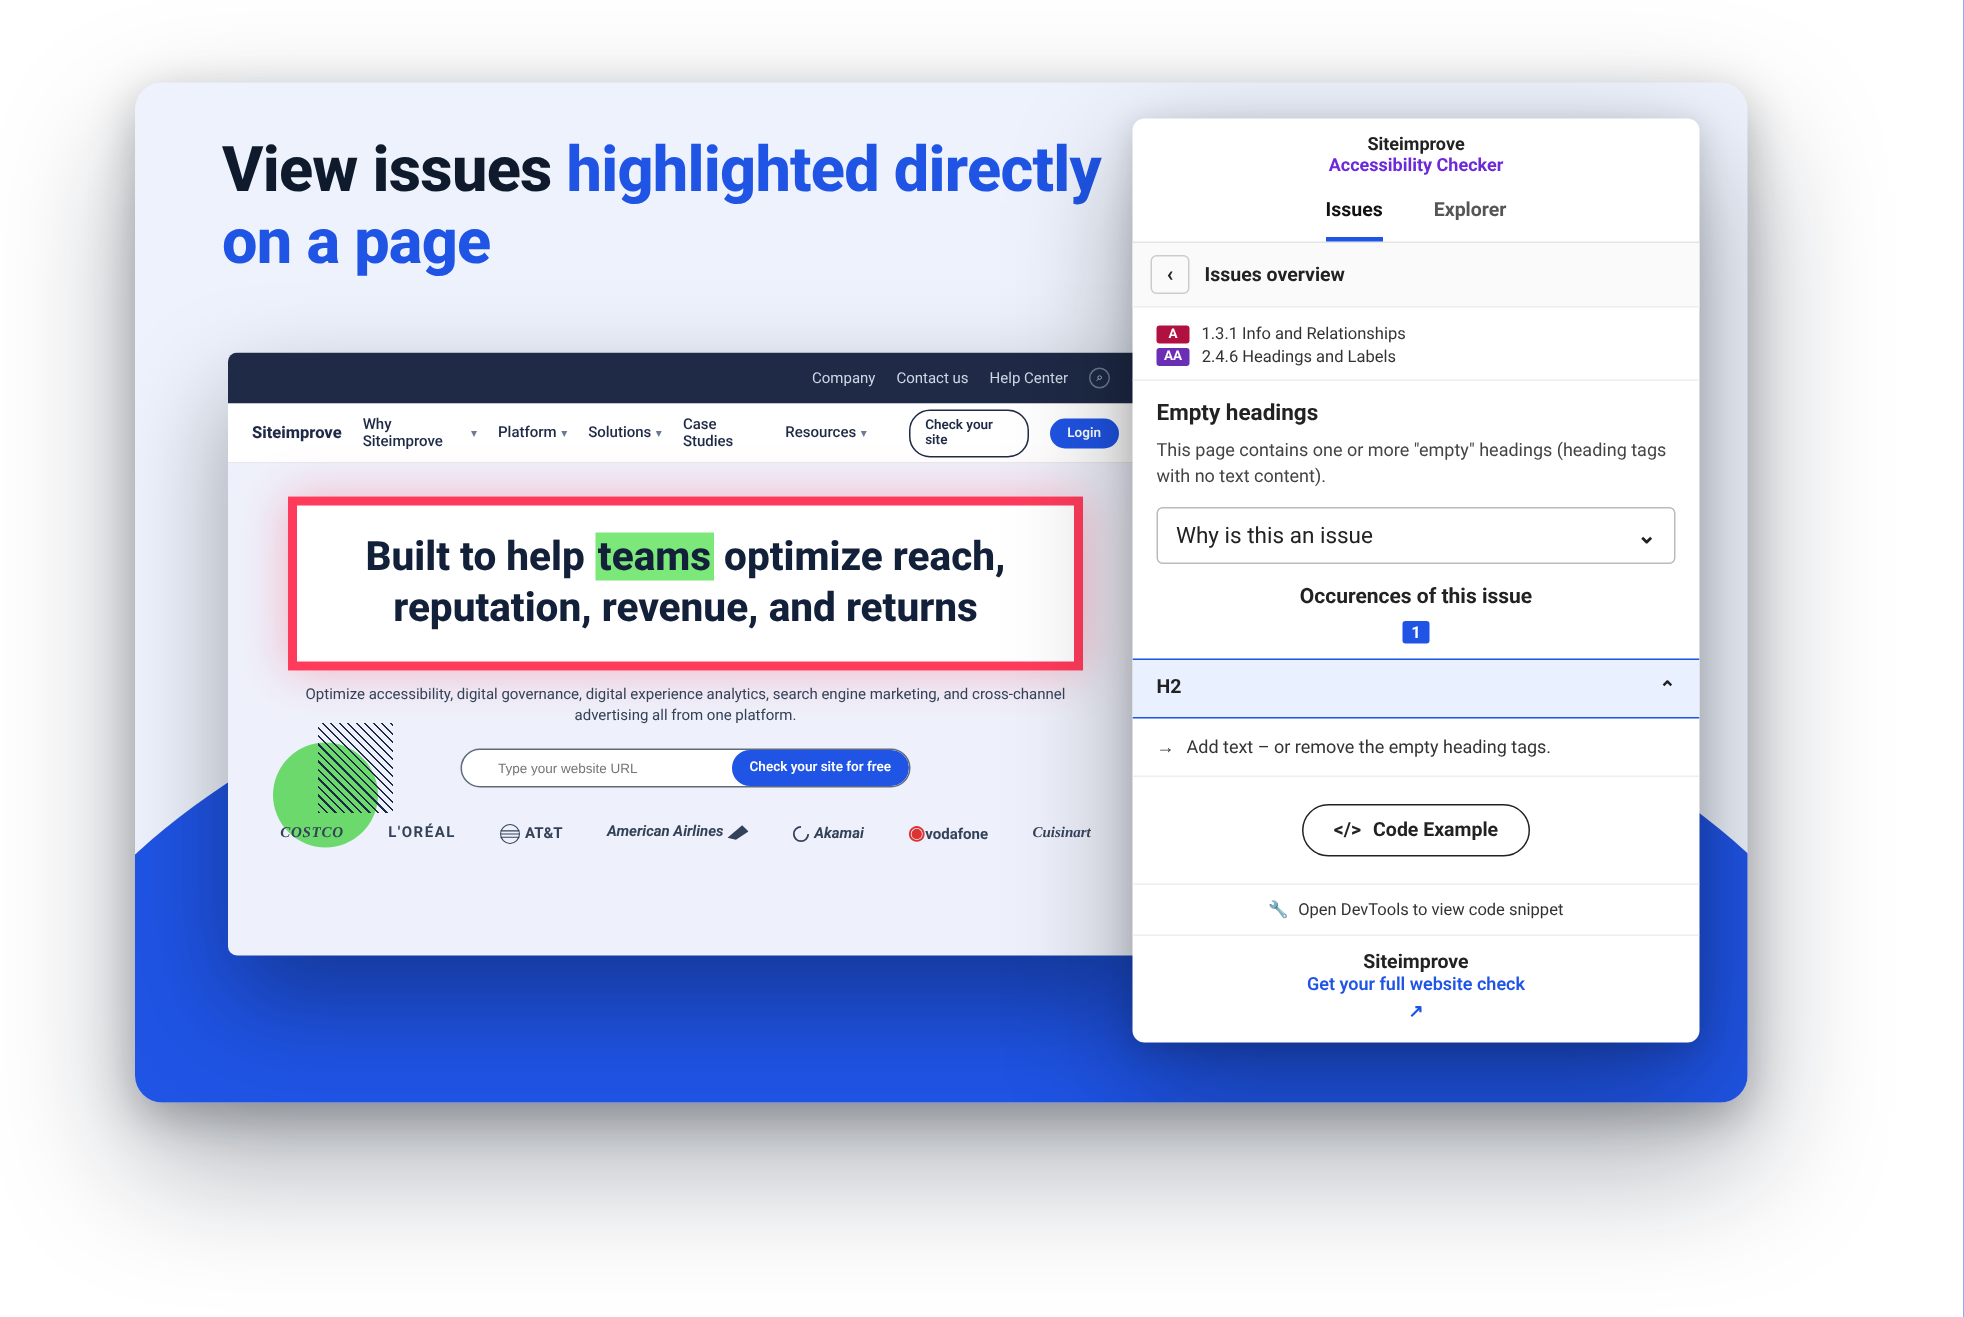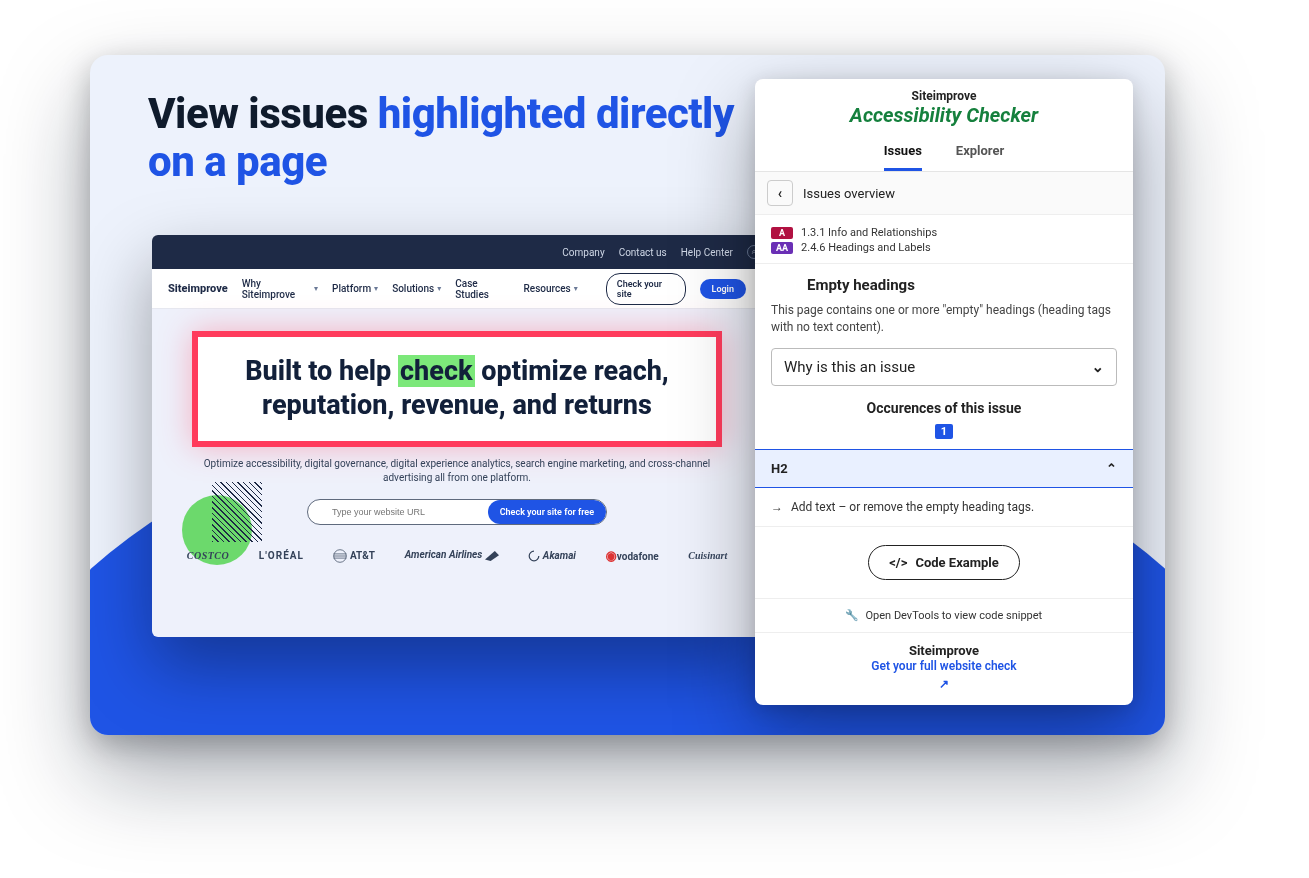--- a/index.html
+++ b/index.html
@@ -55,21 +55,21 @@
     border-radius: 6px;
     overflow: hidden;
     box-shadow: 0 30px 70px rgba(0,0,0,0.35);
   }
   .browser-topbar {
     background: #1e2a46;
     height: 34px;
     display: flex;
     justify-content: flex-end;
     align-items: center;
-    padding: 0 1px;
+    padding: 0 22px;
     gap: 14px;
     color: #cfd7e6;
     font-size: 10px;
   }
   .browser-topbar .search-circle {
     width: 14px; height: 14px;
     border: 1px solid #6b7a97;
     border-radius: 50%;
     display: flex; align-items: center; justify-content: center;
     font-size: 8px;
@@ -196,21 +196,21 @@
     width: 378px;
     background: #fff;
     border-radius: 8px;
     box-shadow: 0 30px 80px rgba(0,0,0,0.35), 0 4px 20px rgba(0,0,0,0.15);
     overflow: hidden;
     font-size: 13px;
     color: #222;
   }
   .panel-header { text-align: center; padding: 10px 0 8px; }
   .panel-header .brand { font-weight: 700; font-size: 12px; color: #222; }
-  .panel-header .title { font-weight: 700; font-size: 20px; color: #15803d; font-style: italic; }
+  .panel-header .title { font-weight: 700; font-size: 12px; color: #6d28d9; }
   .tabs { display: flex; gap: 34px; justify-content: center; border-bottom: 1px solid #e5e5e5; }
   .tab {
     padding: 8px 0 10px;
     font-size: 13px;
     font-weight: 700;
     color: #555;
     cursor: pointer;
   }
   .tab.active { color: #111; border-bottom: 3px solid #1f54e5; }
   .overview-row {
@@ -220,34 +220,34 @@
     background: #fafafa;
   }
   .back-btn {
     width: 26px; height: 26px;
     border: 1px solid #ccc;
     border-radius: 4px;
     display: flex; align-items: center; justify-content: center;
     font-size: 14px;
     cursor: pointer;
   }
-  .overview-row .lbl { font-weight: 400; font-size: 13px; text-align: center; }
+  .overview-row .lbl { font-weight: 700; font-size: 13px; text-align: center; }
   .wcag-list { padding: 10px 16px 8px; border-bottom: 1px solid #eee; }
   .wcag-row { display: flex; align-items: center; gap: 8px; font-size: 11px; color: #333; padding: 1px 0; }
   .badge-a {
     background: #b11141; color: #fff; font-weight: 700;
     font-size: 9px; padding: 1px 6px; border-radius: 2px;
     min-width: 22px; text-align: center;
   }
   .badge-aa {
     background: #6a2fb5; color: #fff; font-weight: 700;
     font-size: 9px; padding: 1px 5px; border-radius: 2px;
     min-width: 22px; text-align: center;
   }
-  .issue-title { padding: 12px 16px 4px; font-weight: 700; font-size: 15px; margin-left: 36px; }
+  .issue-title { padding: 12px 16px 4px; font-weight: 700; font-size: 15px; }
   .issue-desc { padding: 4px 16px 12px; font-size: 12px; color: #444; line-height: 1.4; }
   .dropdown {
     margin: 0 16px 14px;
     border: 1px solid #bbb;
     border-radius: 4px;
     padding: 9px 12px;
     display: flex; justify-content: space-between; align-items: center;
     font-size: 15px;
     cursor: pointer;
   }
@@ -348,21 +348,21 @@
           <span>Resources</span>
           <span class="chev">▾</span>
         </span>
       <span class="spacer"></span>
       <span class="pill-outline">Check your site</span>
       <span class="pill-blue">Login</span>
     </div>
 
     <div class="hero-box">
       <h1>
-        <span>Built to help </span><span class="hl">check</span><span> optimize reach, reputation, revenue, and returns</span>
+        <span>Built to help </span><span class="hl">teams</span><span> optimize reach, reputation, revenue, and returns</span>
       </h1>
     </div>
     <div class="green-deco"></div>
     <div class="stripe-deco"></div>
     <p class="hero-sub">Optimize accessibility, digital governance, digital experience analytics, search engine marketing, and cross-channel advertising all from one platform.</p>
     <div class="url-form">
       <input placeholder="Type your website URL" style="">
       <span class="go">Check your site for free</span>
     </div>
     <div class="logo-row">

